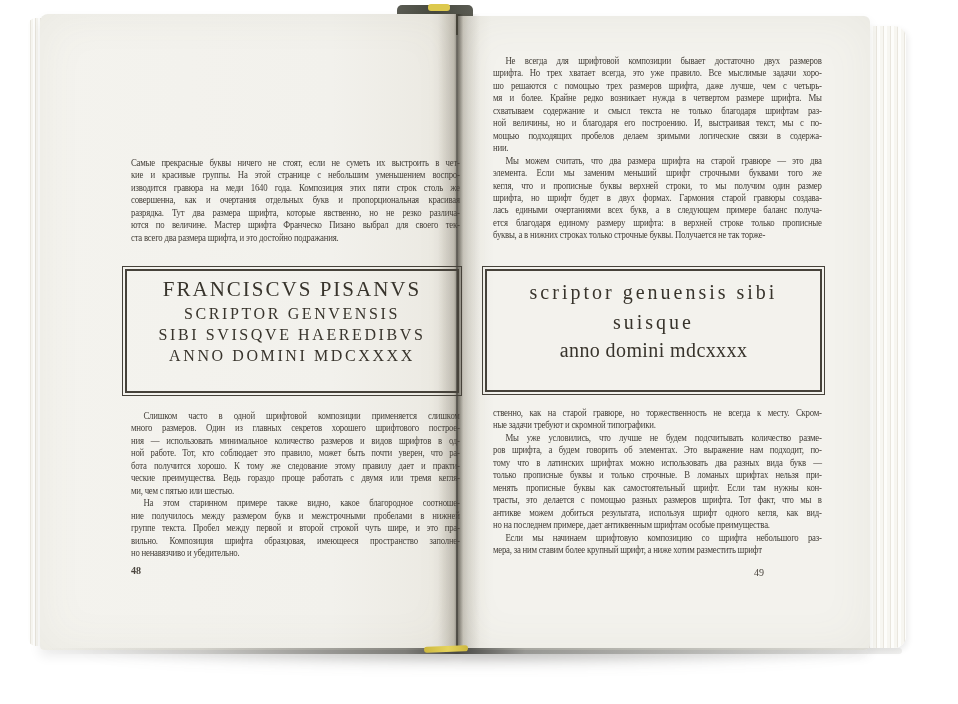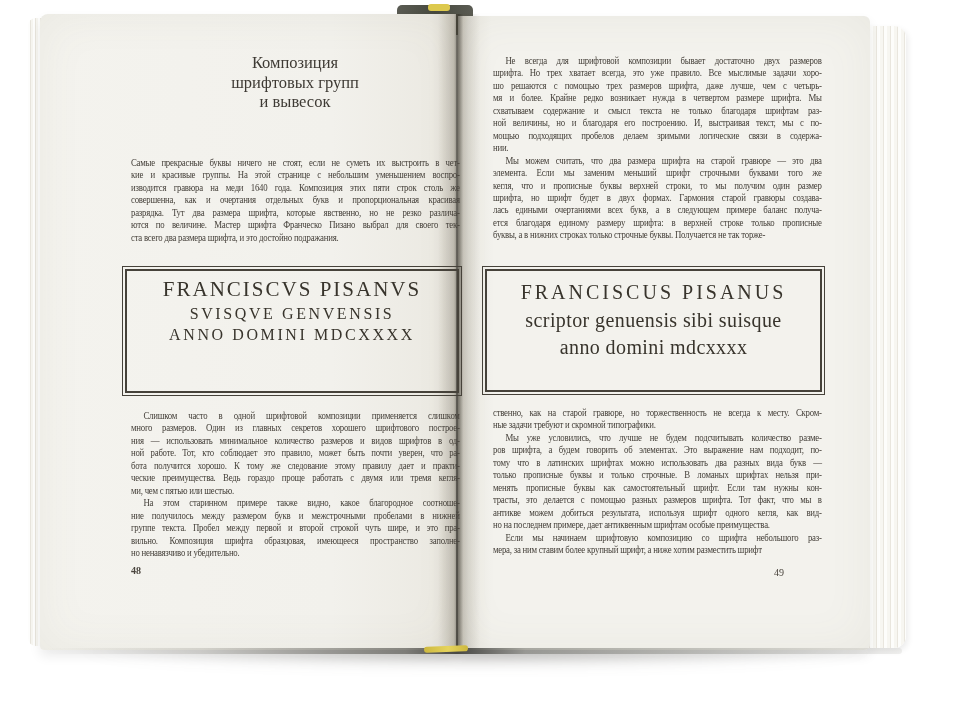--- a/index.html
+++ b/index.html
@@ -87,21 +87,21 @@
   .flow-r-top { left:493px; top:55px; }
   .flow-r-bot { left:493px; top:407px; }
   .para { margin:0; }
   .jline { text-align:justify; text-align-last:justify; }
   .jline.jlast { text-align-last:left; }
   .para.indent .jline:first-child { text-indent:15px; }
   .folio {
     position:absolute; font-size:10px; color:#4a453e; z-index:8;
   }
   .folio-left { left:131px; top:565px;font-weight:bold; }
-  .folio-right { left:774px; top:567px;text-align:center; }
+  .folio-right { left:754px; top:567px;text-align:center; }
   
   .frame {
     position:absolute; border:1px solid #46423a; padding:2px;
     background:transparent; z-index:8; box-sizing:border-box;
   }
   .frame-inner {
     border:2px solid #46423a; width:100%; height:100%;
     box-sizing:border-box; text-align:center; color:#38342c;
   }
   .frame-left { left:122px; top:266px; width:340px; height:130px; }
@@ -122,42 +122,38 @@
   <div class="edges-right"></div>
 
   <div class="page-left"></div>
   <div class="page-right"></div>
 
   <div class="gutter-shadow"></div>
   <div class="gutter-line"></div>
   <div class="bottom-edge"></div>
   <div class="bookmark-bottom"></div>
 
-  <div class="heading">
-      <div>Композиция</div>
-      <div>шрифтовых групп</div>
-      <div>и вывесок</div>
-    </div>
 
   <div class="flow flow-l-top">
       <div class="para">
         <div class="jline">Самые прекрасные буквы ничего не стоят, если не суметь их выстроить в чет-</div>
         <div class="jline">кие и красивые группы. На этой странице с небольшим уменьшением воспро-</div>
         <div class="jline">изводится гравюра на меди 1640 года. Композиция этих пяти строк столь же</div>
         <div class="jline">совершенна, как и очертания отдельных букв и пропорциональная красивая</div>
         <div class="jline">разрядка. Тут два размера шрифта, которые явственно, но не резко различа-</div>
         <div class="jline">ются по величине. Мастер шрифта Франческо Пизано выбрал для своего тек-</div>
         <div class="jline jlast">ста всего два размера шрифта, и это достойно подражания.</div>
       </div>
     </div>
 
   <div class="frame frame-left">
     <div class="frame-inner">
         <div>FRANCISCVS PISANVS</div>
-        <div>SVISQVE GENVENSIS</div>
+        <div>SCRIPTOR GENVENSIS</div>
+        <div>SIBI SVISQVE HAEREDIBVS</div>
         <div>ANNO DOMINI MDCXXXX</div>
       </div>
   </div>
 
   <div class="flow flow-l-bot">
       <div class="para indent">
         <div class="jline">Слишком часто в одной шрифтовой композиции применяется слишком</div>
         <div class="jline">много размеров. Один из главных секретов хорошего шрифтового построе-</div>
         <div class="jline">ния — использовать минимальное количество размеров и видов шрифтов в од-</div>
         <div class="jline">ной работе. Тот, кто соблюдает это правило, может быть почти уверен, что ра-</div>
@@ -193,21 +189,20 @@
         <div class="jline">кегля, что и прописные буквы верхней строки, то мы получим один размер</div>
         <div class="jline">шрифта, но шрифт будет в двух формах. Гармония старой гравюры создава-</div>
         <div class="jline">лась едиными очертаниями всех букв, а в следующем примере баланс получа-</div>
         <div class="jline">ется благодаря единому размеру шрифта: в верхней строке только прописные</div>
         <div class="jline jlast">буквы, а в нижних строках только строчные буквы. Получается не так торже-</div>
       </div>
     </div>
 
   <div class="frame frame-right">
     <div class="frame-inner">
-        <div>FRANCISCUS PISANUS</div>
         <div>scriptor genuensis sibi suisque</div>
         <div>anno domini mdcxxxx</div>
       </div>
   </div>
 
   <div class="flow flow-r-bot">
       <div class="para">
         <div class="jline">ственно, как на старой гравюре, но торжественность не всегда к месту. Скром-</div>
         <div class="jline jlast">ные задачи требуют и скромной типографики.</div>
       </div>

